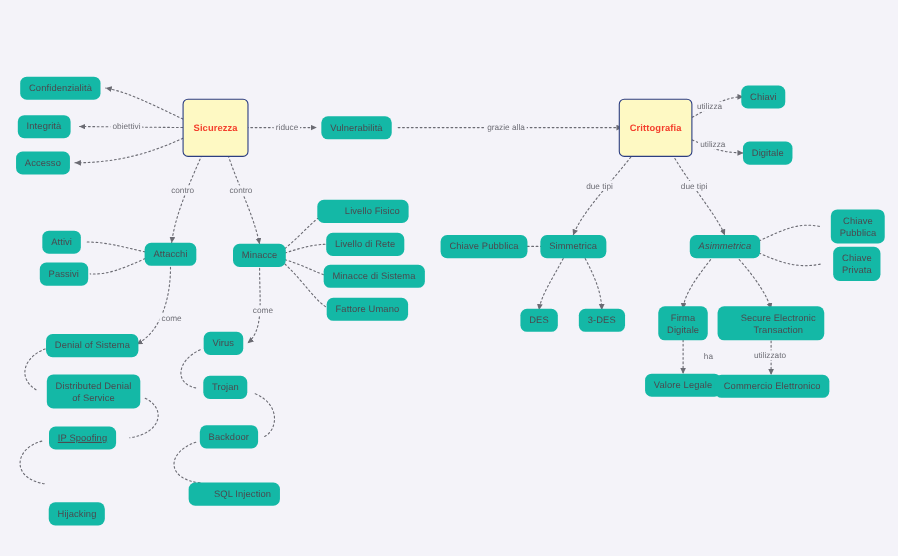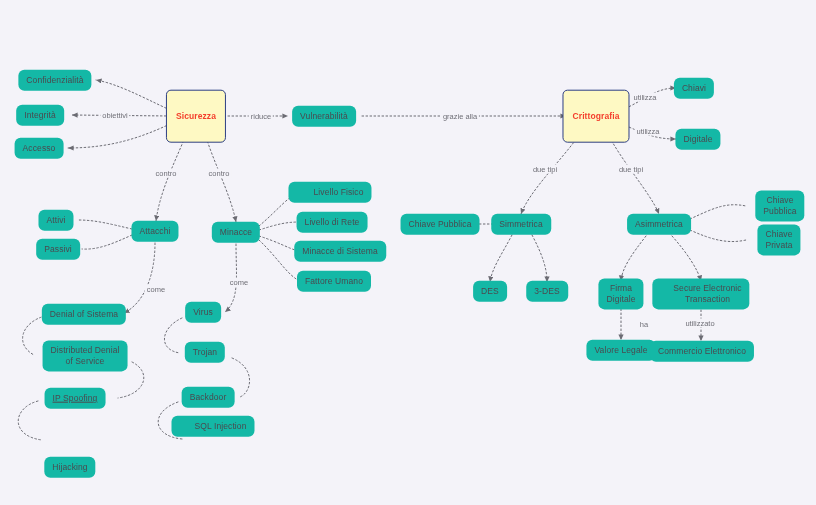--- a/index.html
+++ b/index.html
@@ -125,26 +125,26 @@
       <div class="node" style="left: 340px; top: 251px;">Minacce di Sistema</div>
       <div class="node" style="left: 334px; top: 281px;">Fattore Umano</div>
       <div class="node" style="left: 84px; top: 314px;">Denial of Sistema</div>
       <div class="node" style="left: 85px; top: 356px;">Distributed Denial
 of Service</div>
       <div class="node" style="left: 75px; top: 398px; text-decoration: underline;">IP Spoofing</div>
       <div class="node" style="left: 70px; top: 439px; margin-top: 28px;">Hijacking</div>
       <div class="node" style="left: 203px; top: 312px;">Virus</div>
       <div class="node" style="left: 205px; top: 352px;">Trojan</div>
       <div class="node" style="left: 208px; top: 397px;">Backdoor</div>
-      <div class="node" style="left: 213px; top: 426px; padding-left: 23px;">SQL Injection</div>
+      <div class="node" style="left: 213px; top: 449px; padding-left: 23px;">SQL Injection</div>
       <div class="node" style="left: 440px; top: 224px;">Chiave Pubblica</div>
       <div class="node" style="left: 521px; top: 224px;">Simmetrica</div>
       <div class="node" style="left: 490px; top: 291px;">DES</div>
       <div class="node" style="left: 547px; top: 291px;">3-DES</div>
-      <div class="node" style="left: 659px; top: 224px;">Asimmetrica</div>
+      <div class="node" style="left: 659px; top: 224px; font-style: italic;">Asimmetrica</div>
       <div class="node" style="left: 780px; top: 206px;">Chiave Pubblica</div>
       <div class="node" style="left: 779px; top: 240px;">Chiave Privata</div>
       <div class="node" style="left: 621px; top: 294px;">Firma
 Digitale</div>
       <div class="node" style="left: 701px; top: 294px; padding-left: 21px;">Secure Electronic
 Transaction</div>
       <div class="node" style="left: 621px; top: 350px;">Valore Legale</div>
       <div class="node" style="left: 702px; top: 351px;">Commercio Elettronico</div>
     </div>
 </div>

